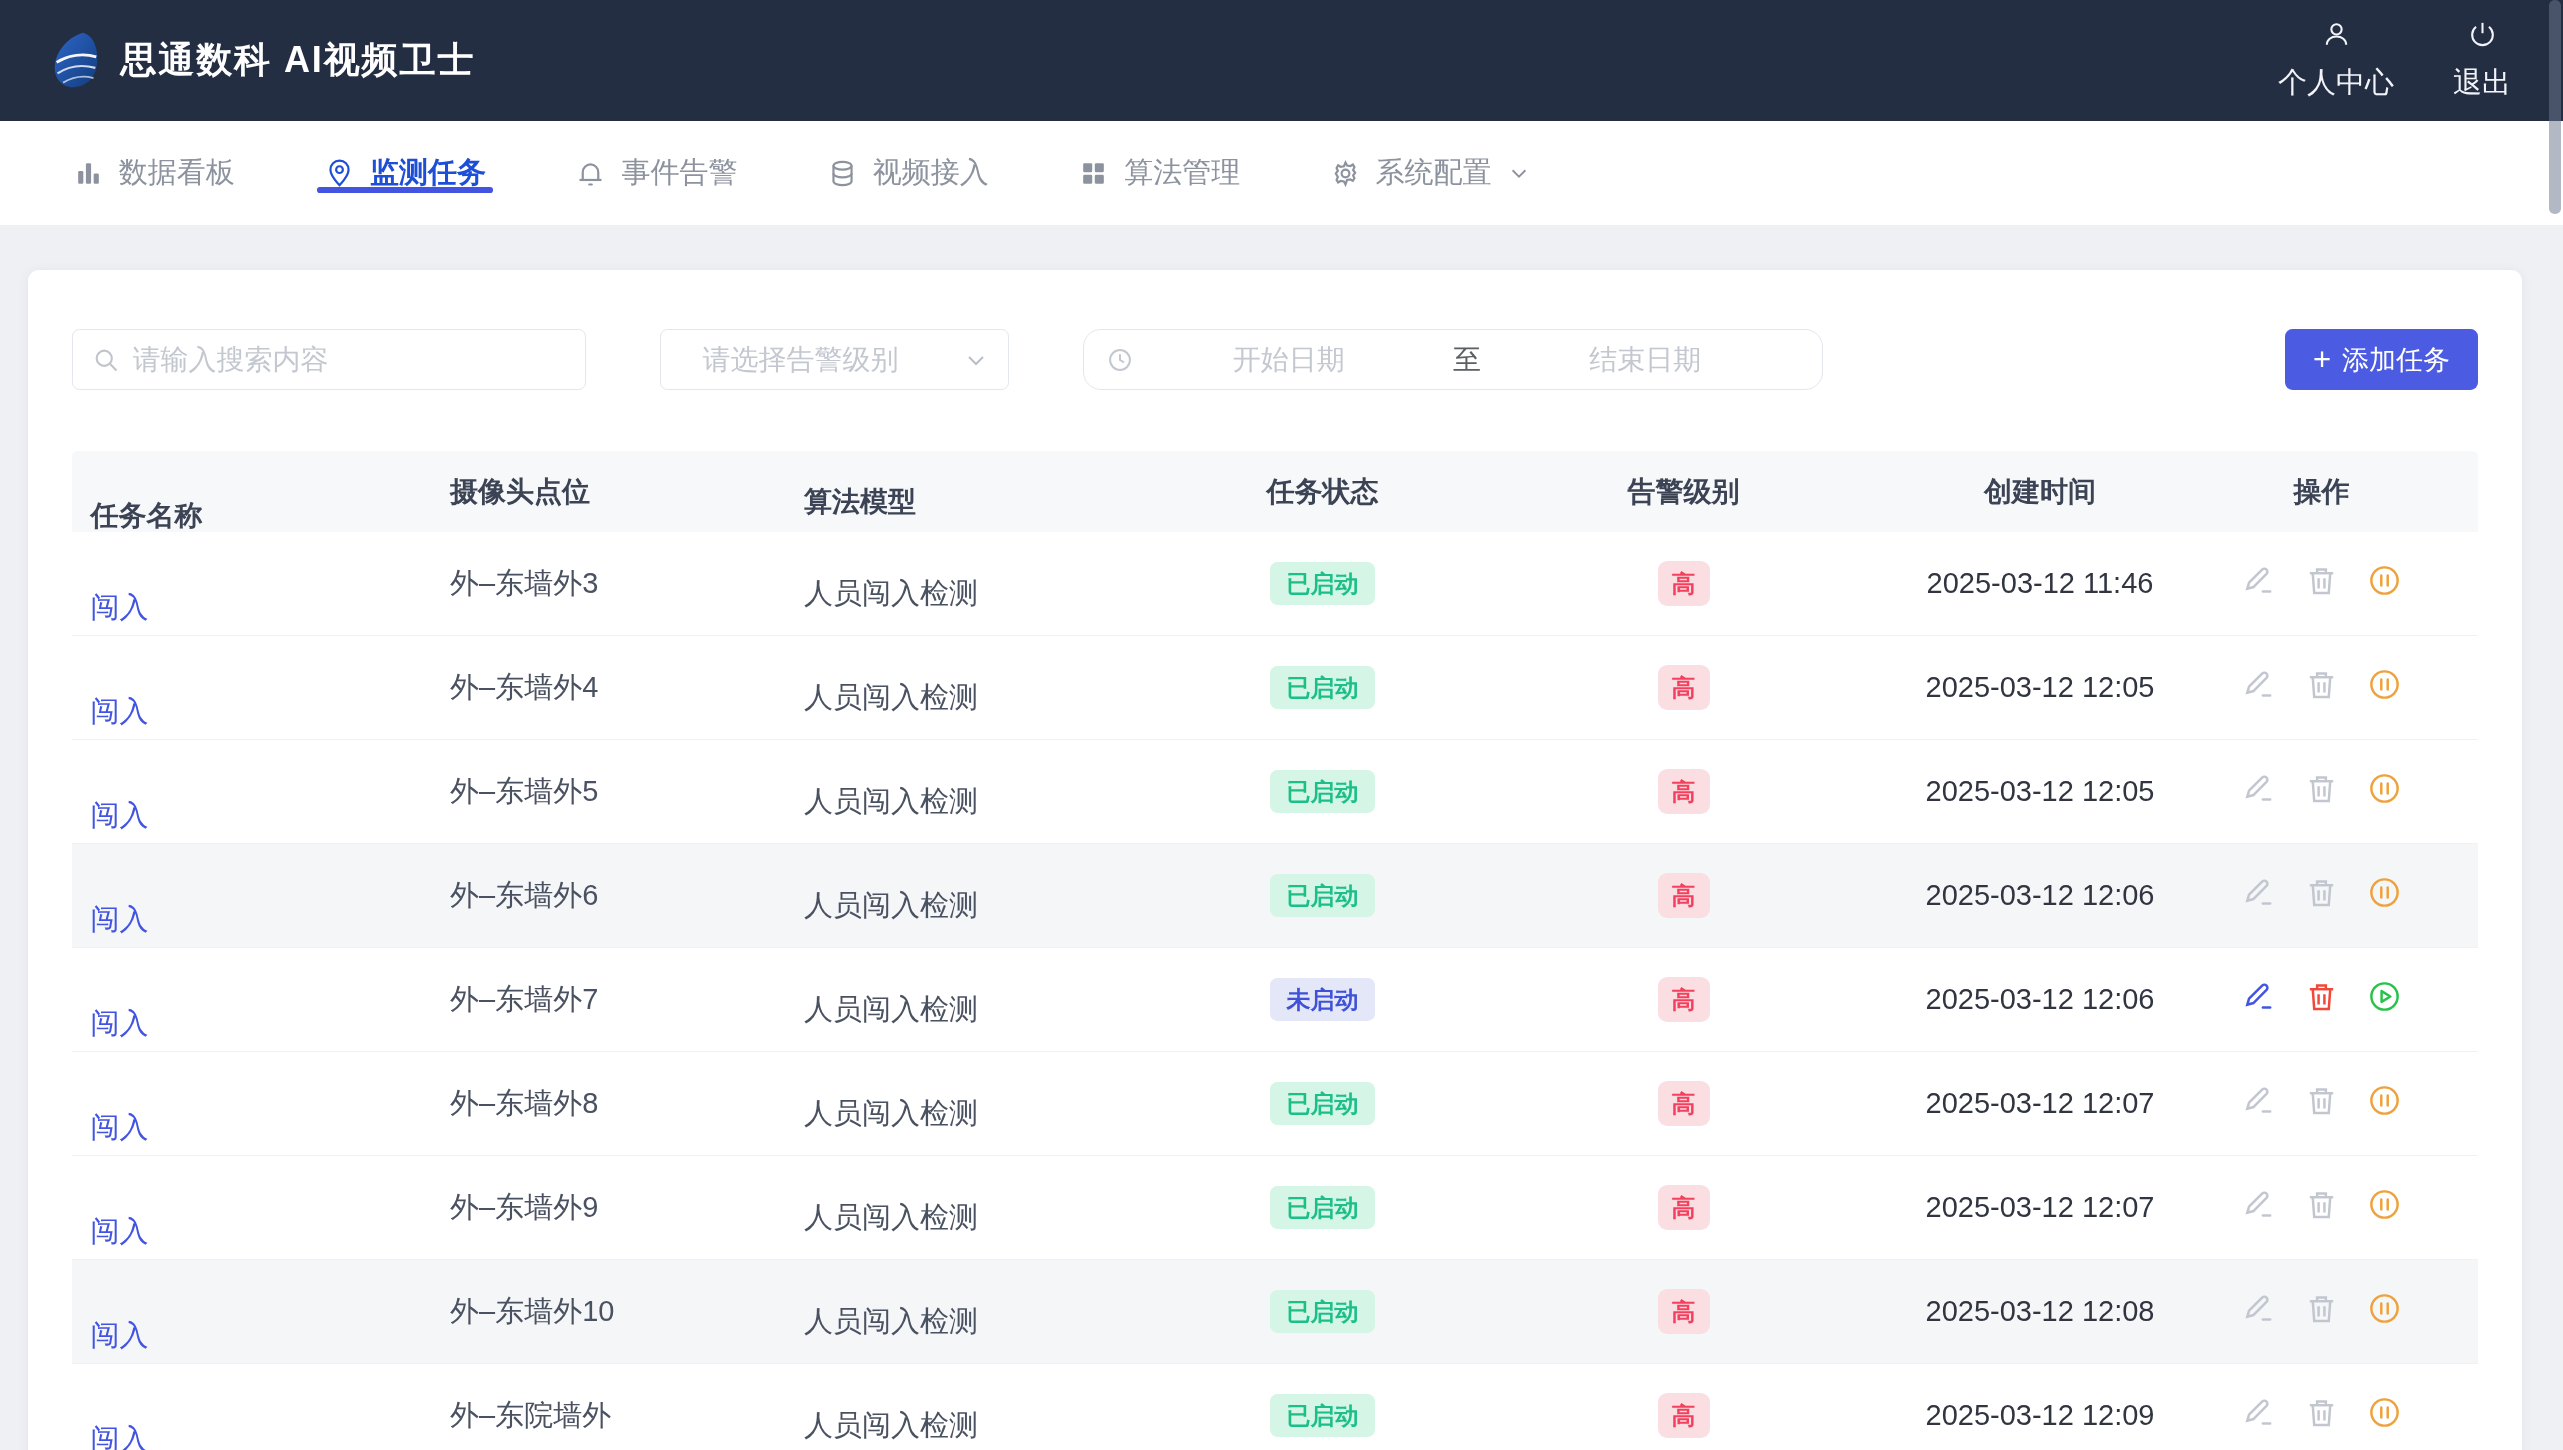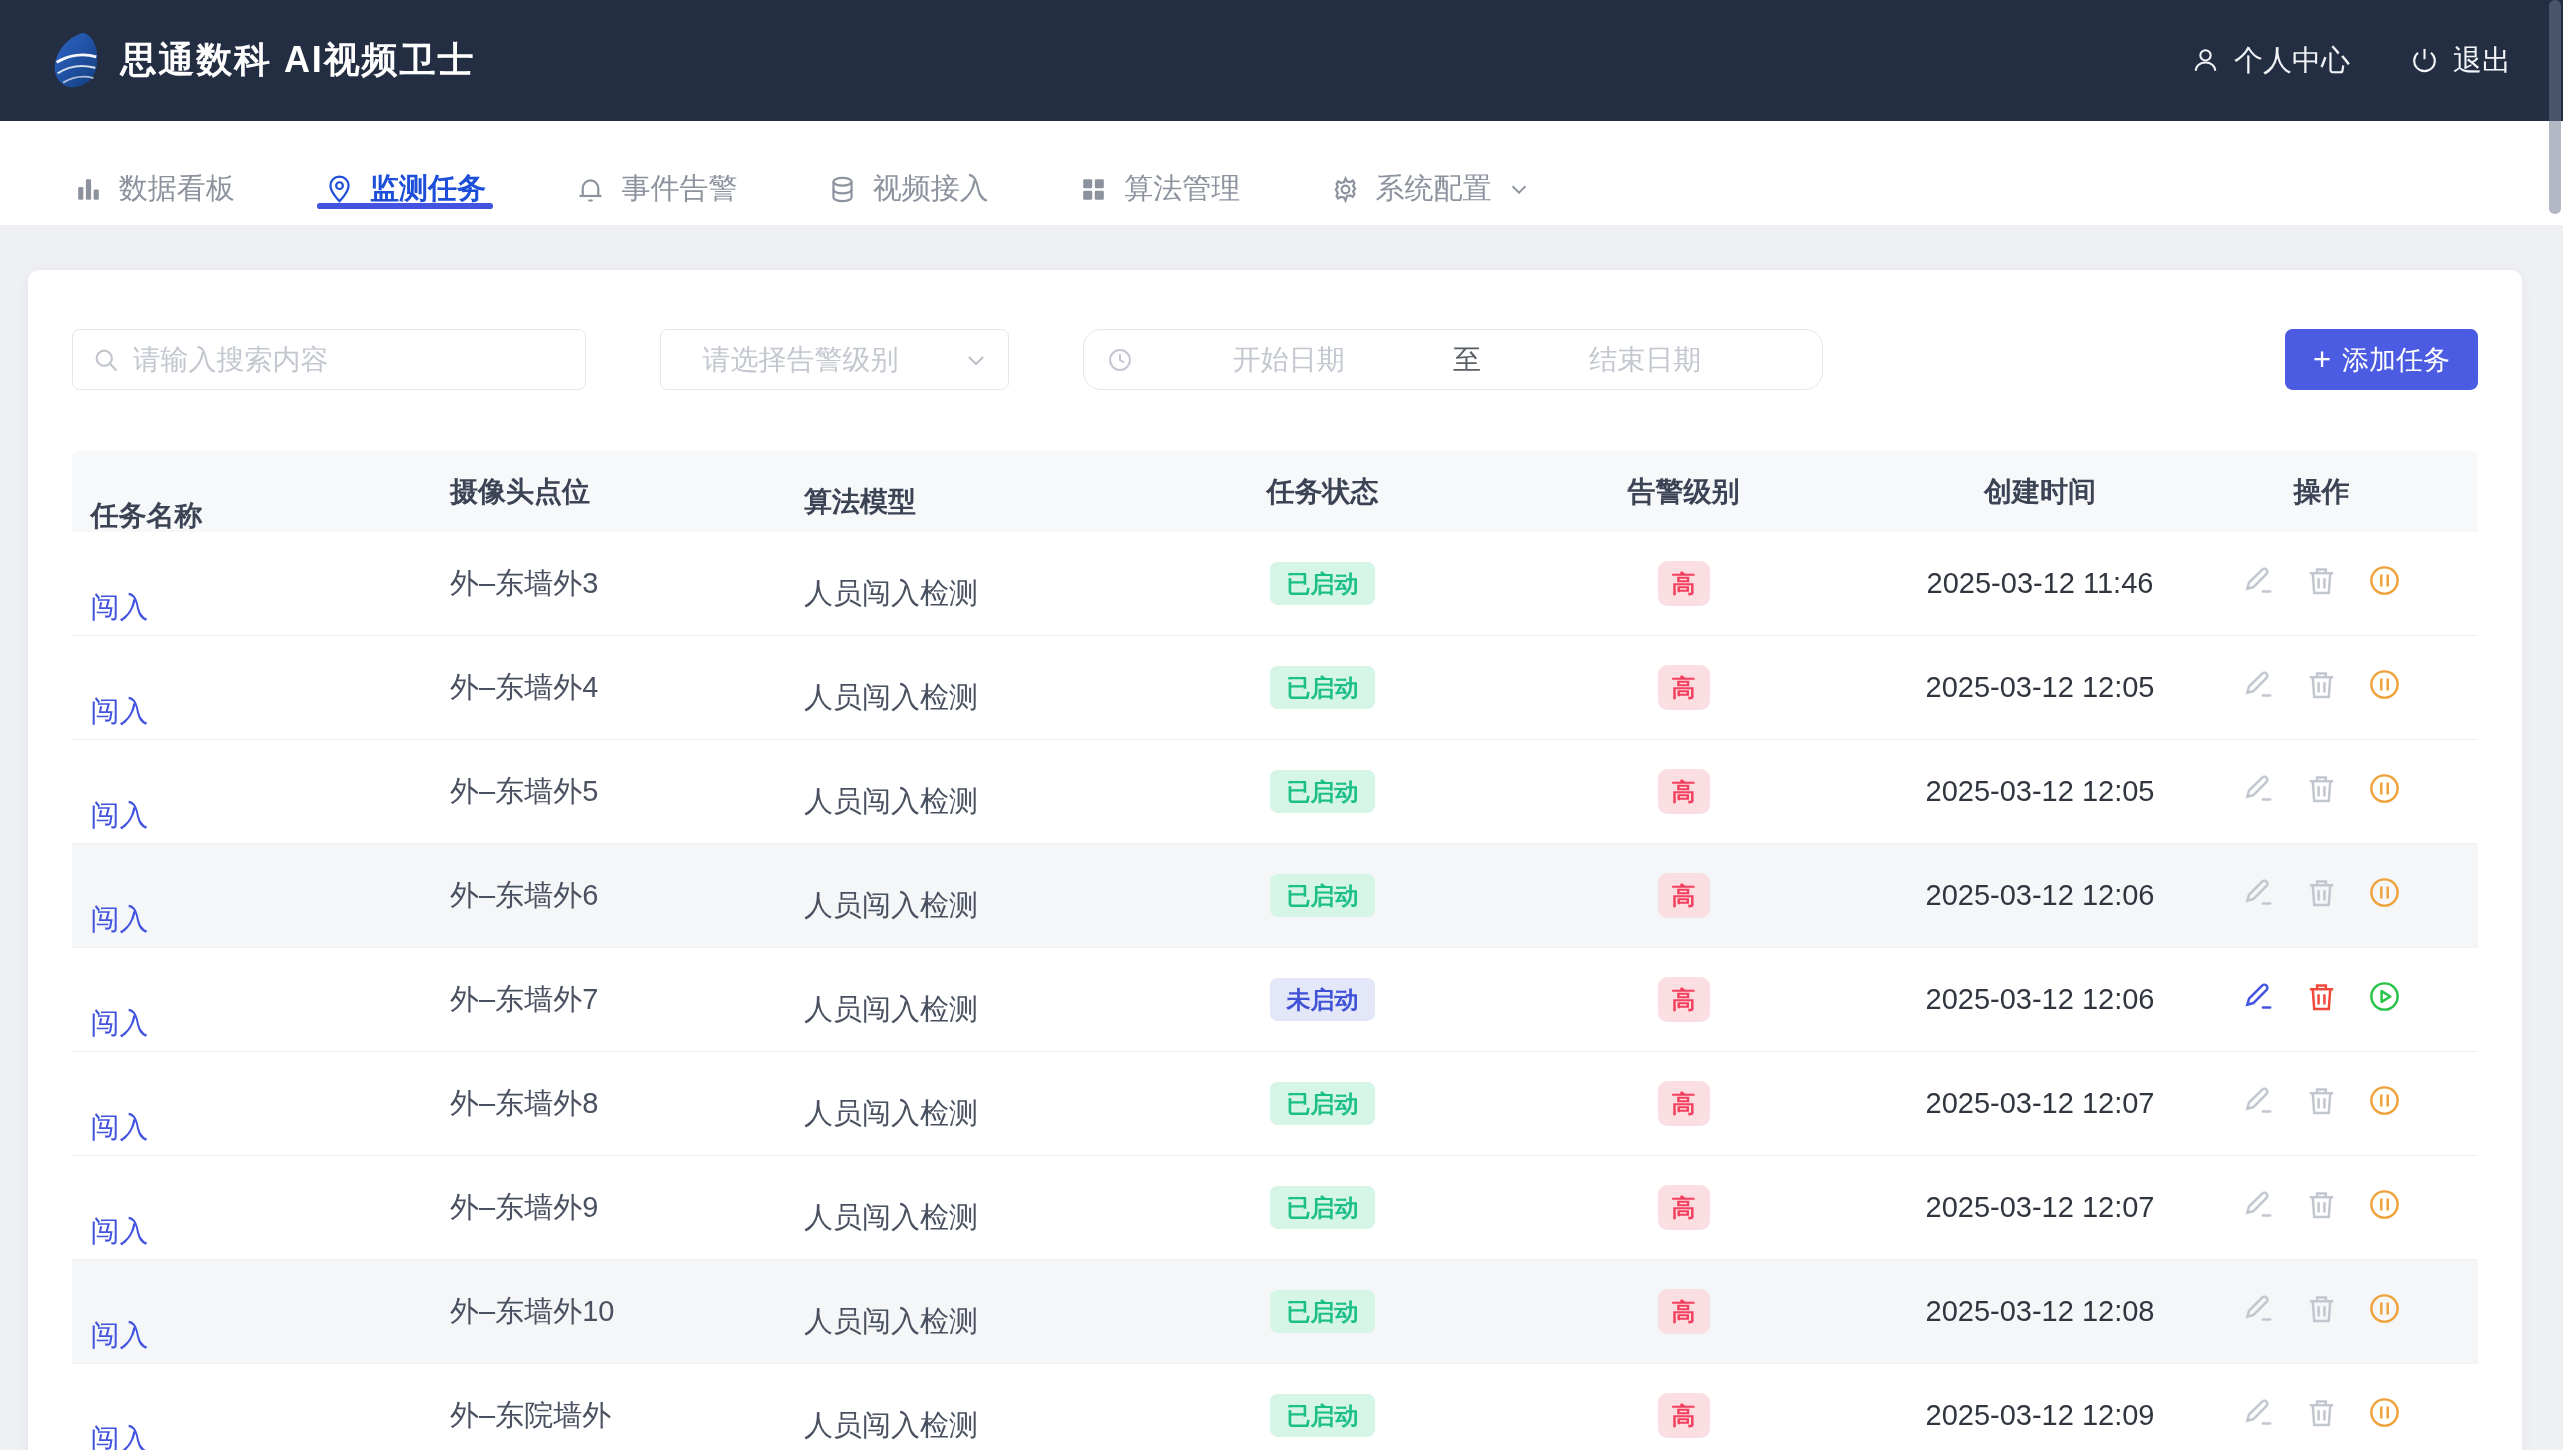--- a/index.html
+++ b/index.html
@@ -11,26 +11,26 @@
   }
 
   
   .app-header {
     height:121px; background:#242e43;
     display:flex; align-items:center; padding:0 52px;
   }
   .logo-mark { width:48px; height:59px; flex:0 0 auto; }
   .app-title { color:#ffffff; font-size:36px; font-weight:600; margin-left:20.4px; letter-spacing:1.9px; }
   .header-right { margin-left:auto; display:flex; align-items:center; gap:59px; }
-  .header-action { display:flex; align-items:center; gap:13px; color:#f2f4f8; font-size:29px; cursor:pointer; }
+  .header-action { display:flex; align-items:center; gap:13px; color:#f2f4f8; font-size:29px; cursor:pointer;flex-direction:column; }
   .header-action svg { width:31px; height:31px; }
 
   
   .nav-bar {
-    height:105px; background:#ffffff; display:flex; align-items:flex-end;
+    height:105px; background:#ffffff; display:flex; align-items:center;
     padding:16px 56px; gap:56px; border-bottom:0.9px solid #edeff2;
   }
   .nav-item {
     display:flex; align-items:center; gap:15px; font-size:29px; color:#8d939e;
     cursor:pointer; position:relative; padding:0 16.7px;
   }
   .nav-item svg { width:31px; height:31px; }
   .nav-item.active { color:#1d4ed8; font-weight:700; }
   .nav-item.active::after {
     content:""; position:absolute; left:9.3px; right:9.3px; bottom:0;

